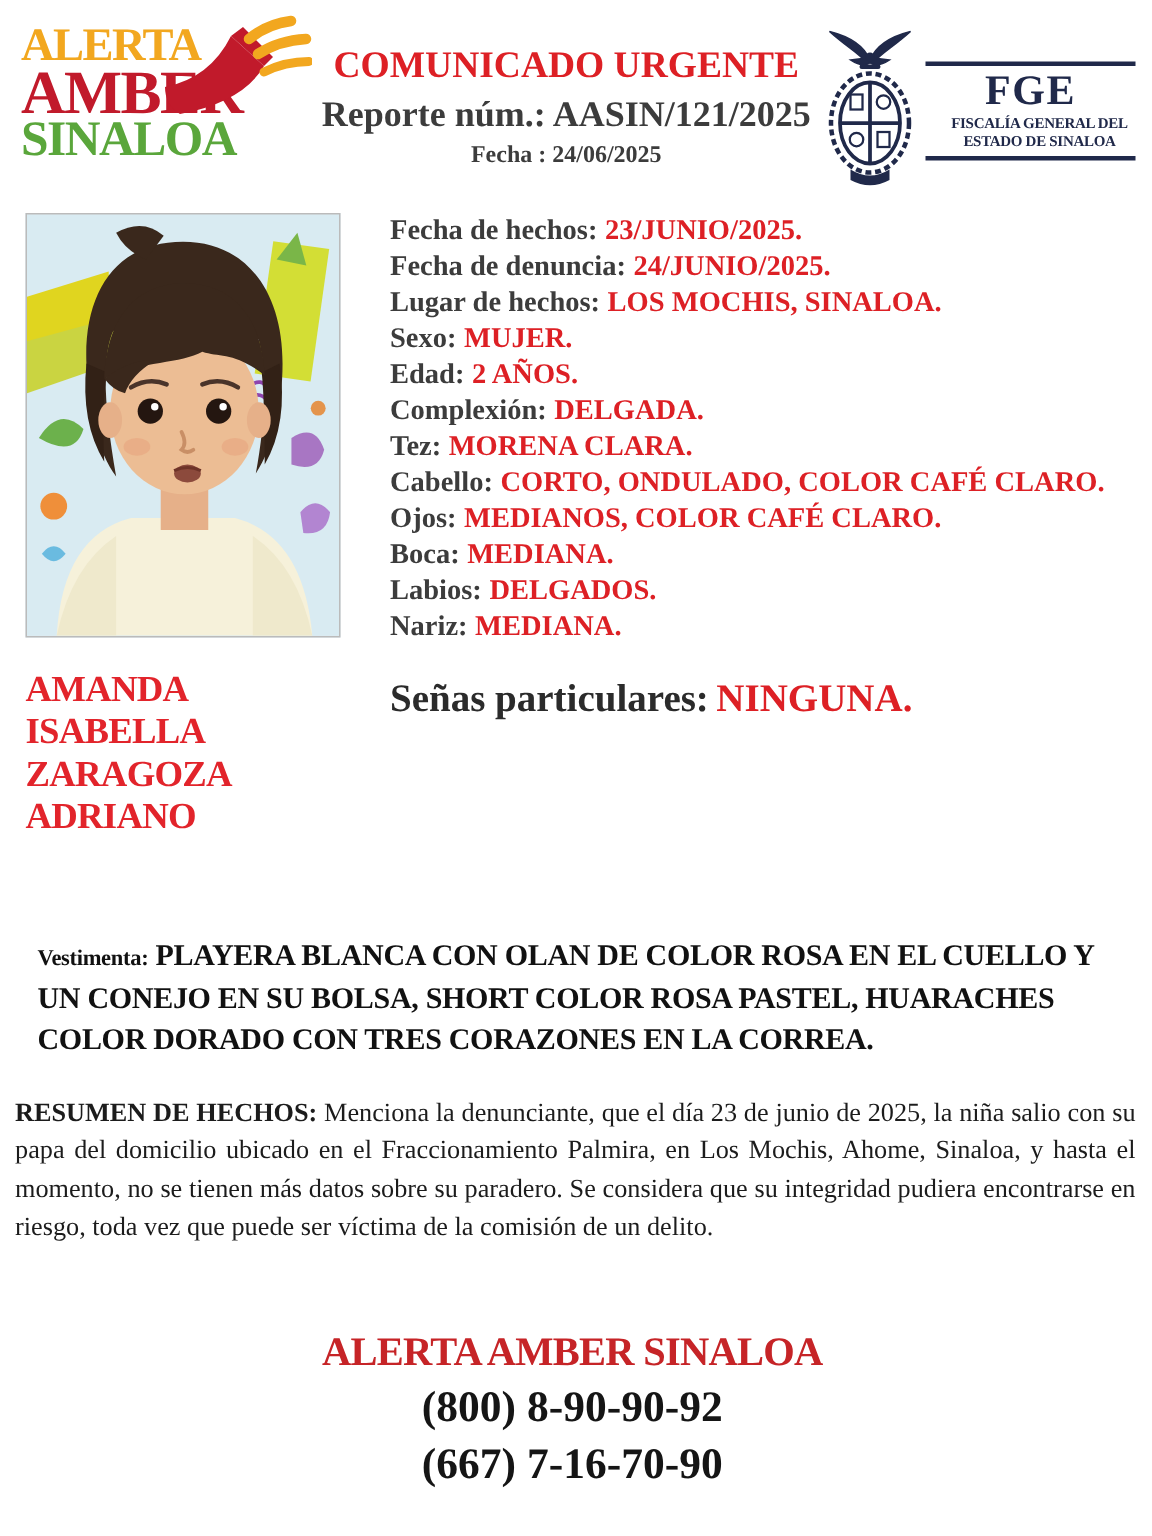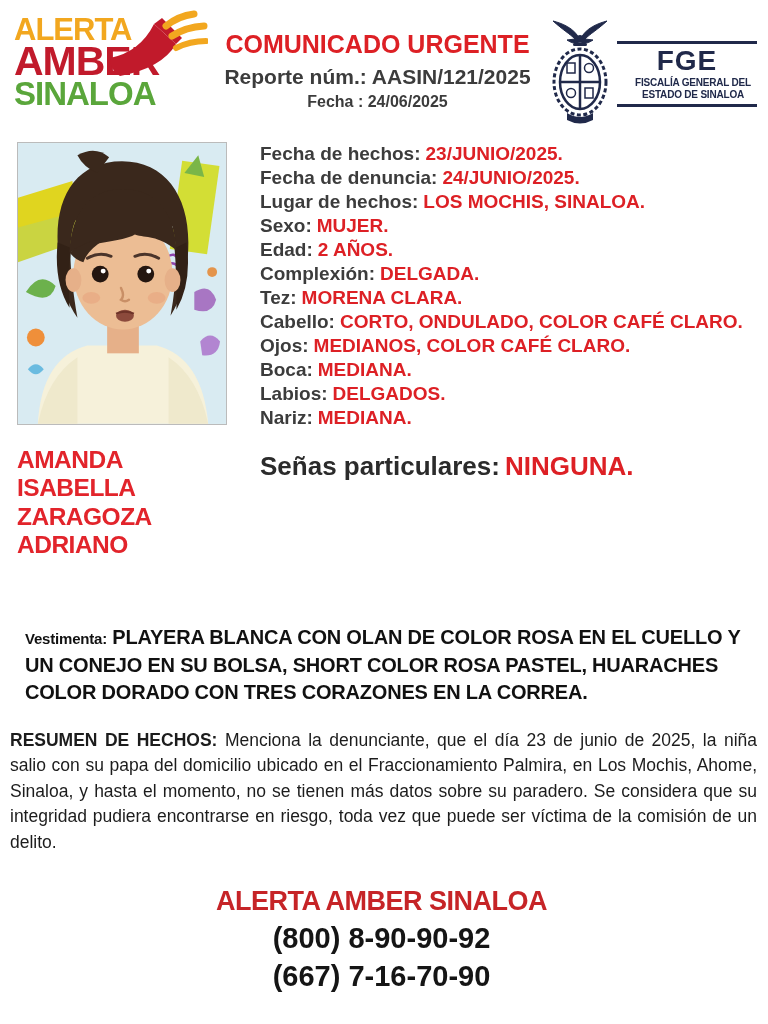--- a/index.html
+++ b/index.html
@@ -8,21 +8,21 @@
   }
   *{margin:0;padding:0;box-sizing:border-box;}
   html,body{background:#fff;}
   body{
     width:768px;height:1024px;
     font-family:"Liberation Sans",sans-serif;
     color:var(--dark);
     position:relative;
     overflow:hidden;
   }
-  .page{width:767px;height:1024px;background:#ffffff;position:relative;}
+  .page{width:767px;height:1024px;background:#ffffff;position:relative;font-family:Liberation Serif, serif;}
 
   
   .header{
     display:flex;align-items:flex-start;
     padding:16px 8px 0 14px;
     height:128px;
   }
   .amber-logo{
     width:192px;position:relative;
     line-height:.88;
@@ -35,21 +35,21 @@
   .amber-logo .l3{color:var(--amber-green);font-size:33px;font-weight:800;}
   .horn{position:absolute;left:92px;top:-6px;width:102px;height:70px;}
 
   .center-head{
     flex:1;text-align:center;padding-top:14px;
   }
   .center-head .comunicado{
     color:var(--red);font-size:25px;font-weight:bold;letter-spacing:0;
   }
   .center-head .reporte{
-    color:var(--dark);font-size:21px;font-weight:bold;margin-top:6px;
+    color:var(--dark);font-size:24px;font-weight:bold;margin-top:6px;
   }
   .center-head .fecha{
     color:var(--dark);font-size:16px;font-weight:bold;margin-top:4px;text-align:center;
   }
 
   .fge{
     width:210px;display:flex;align-items:center;gap:4px;padding-top:2px;
   }
   .fge .emblem{width:62px;height:112px;flex:none;}
   .fge .fge-text{flex:1;text-align:center;color:var(--navy);}

